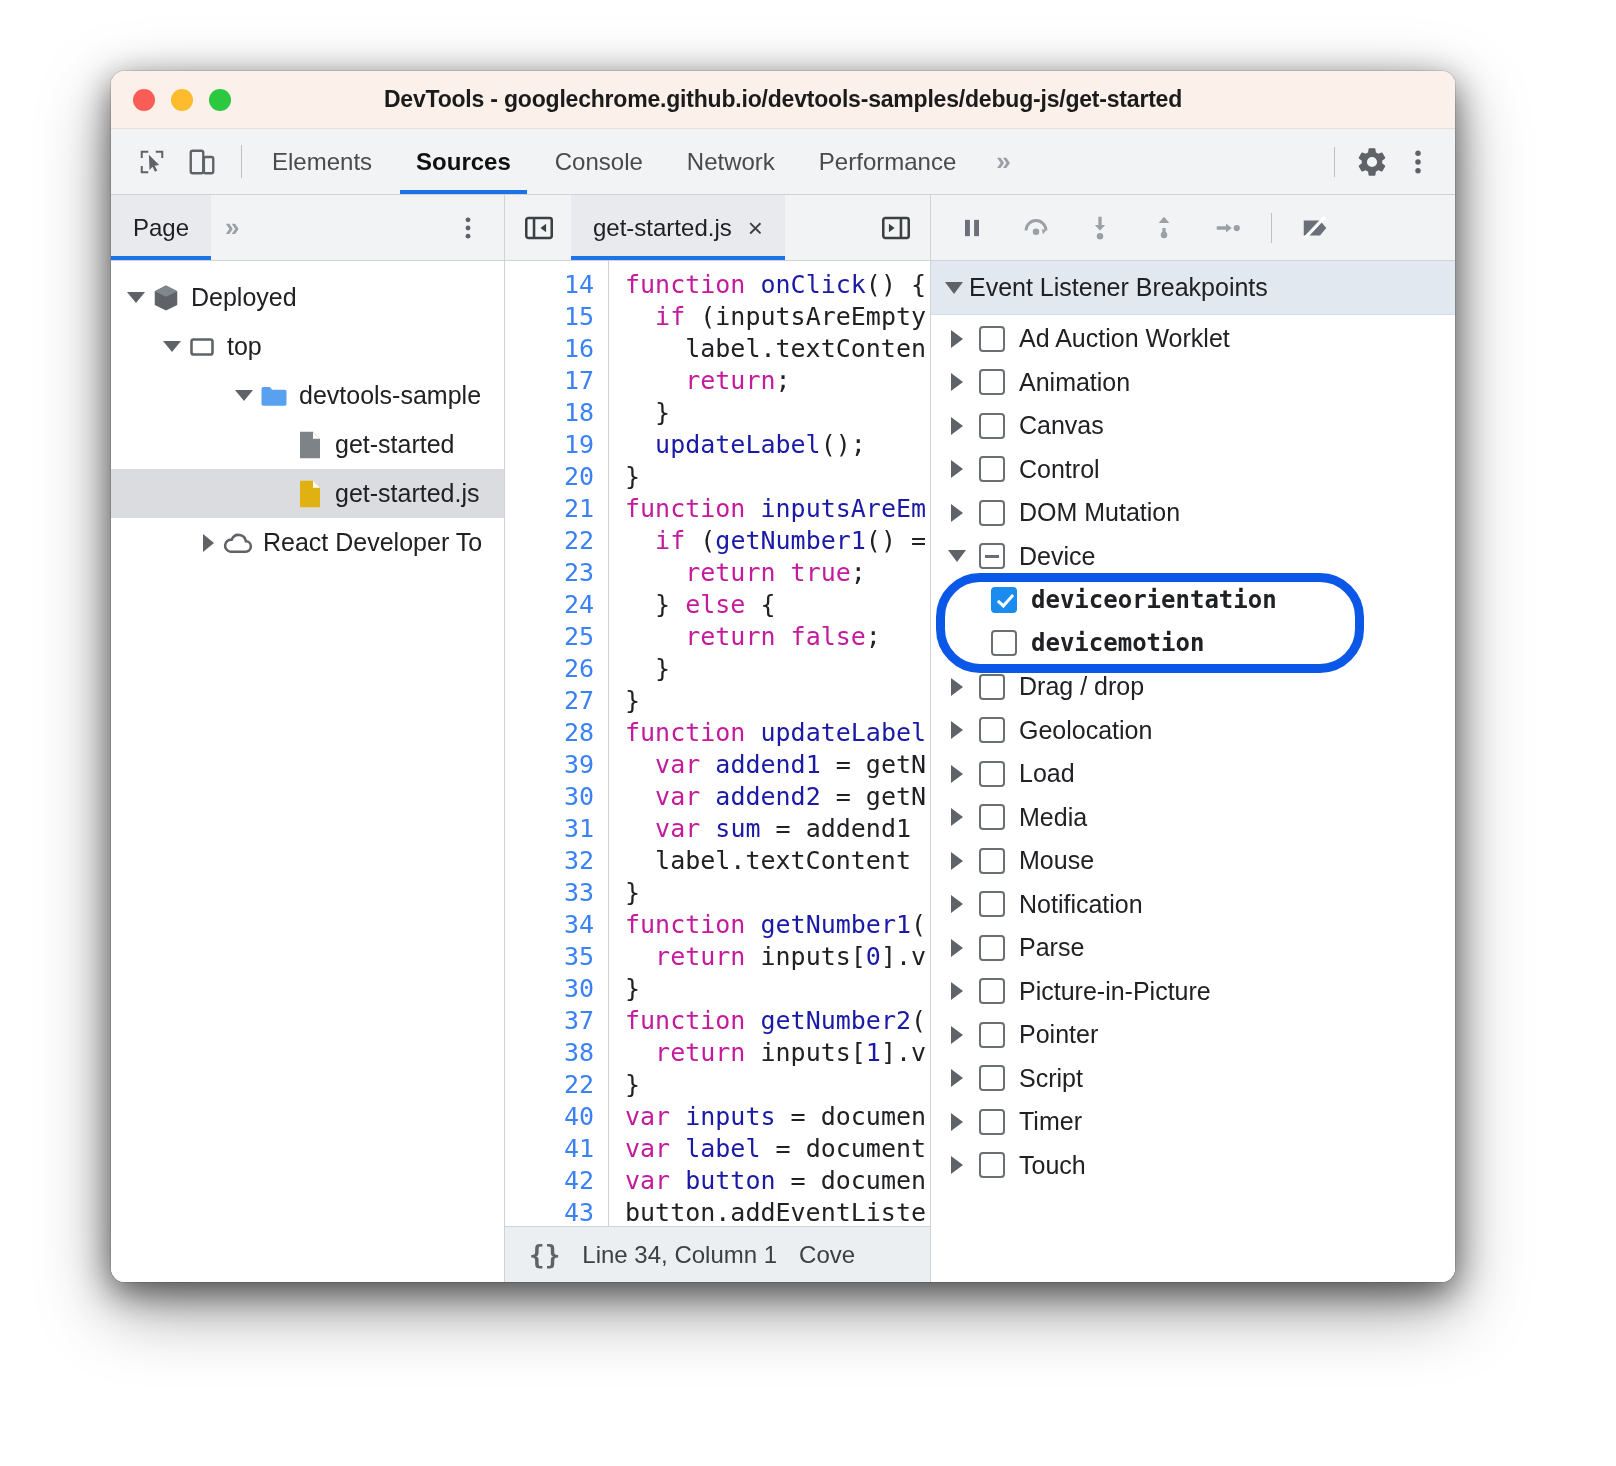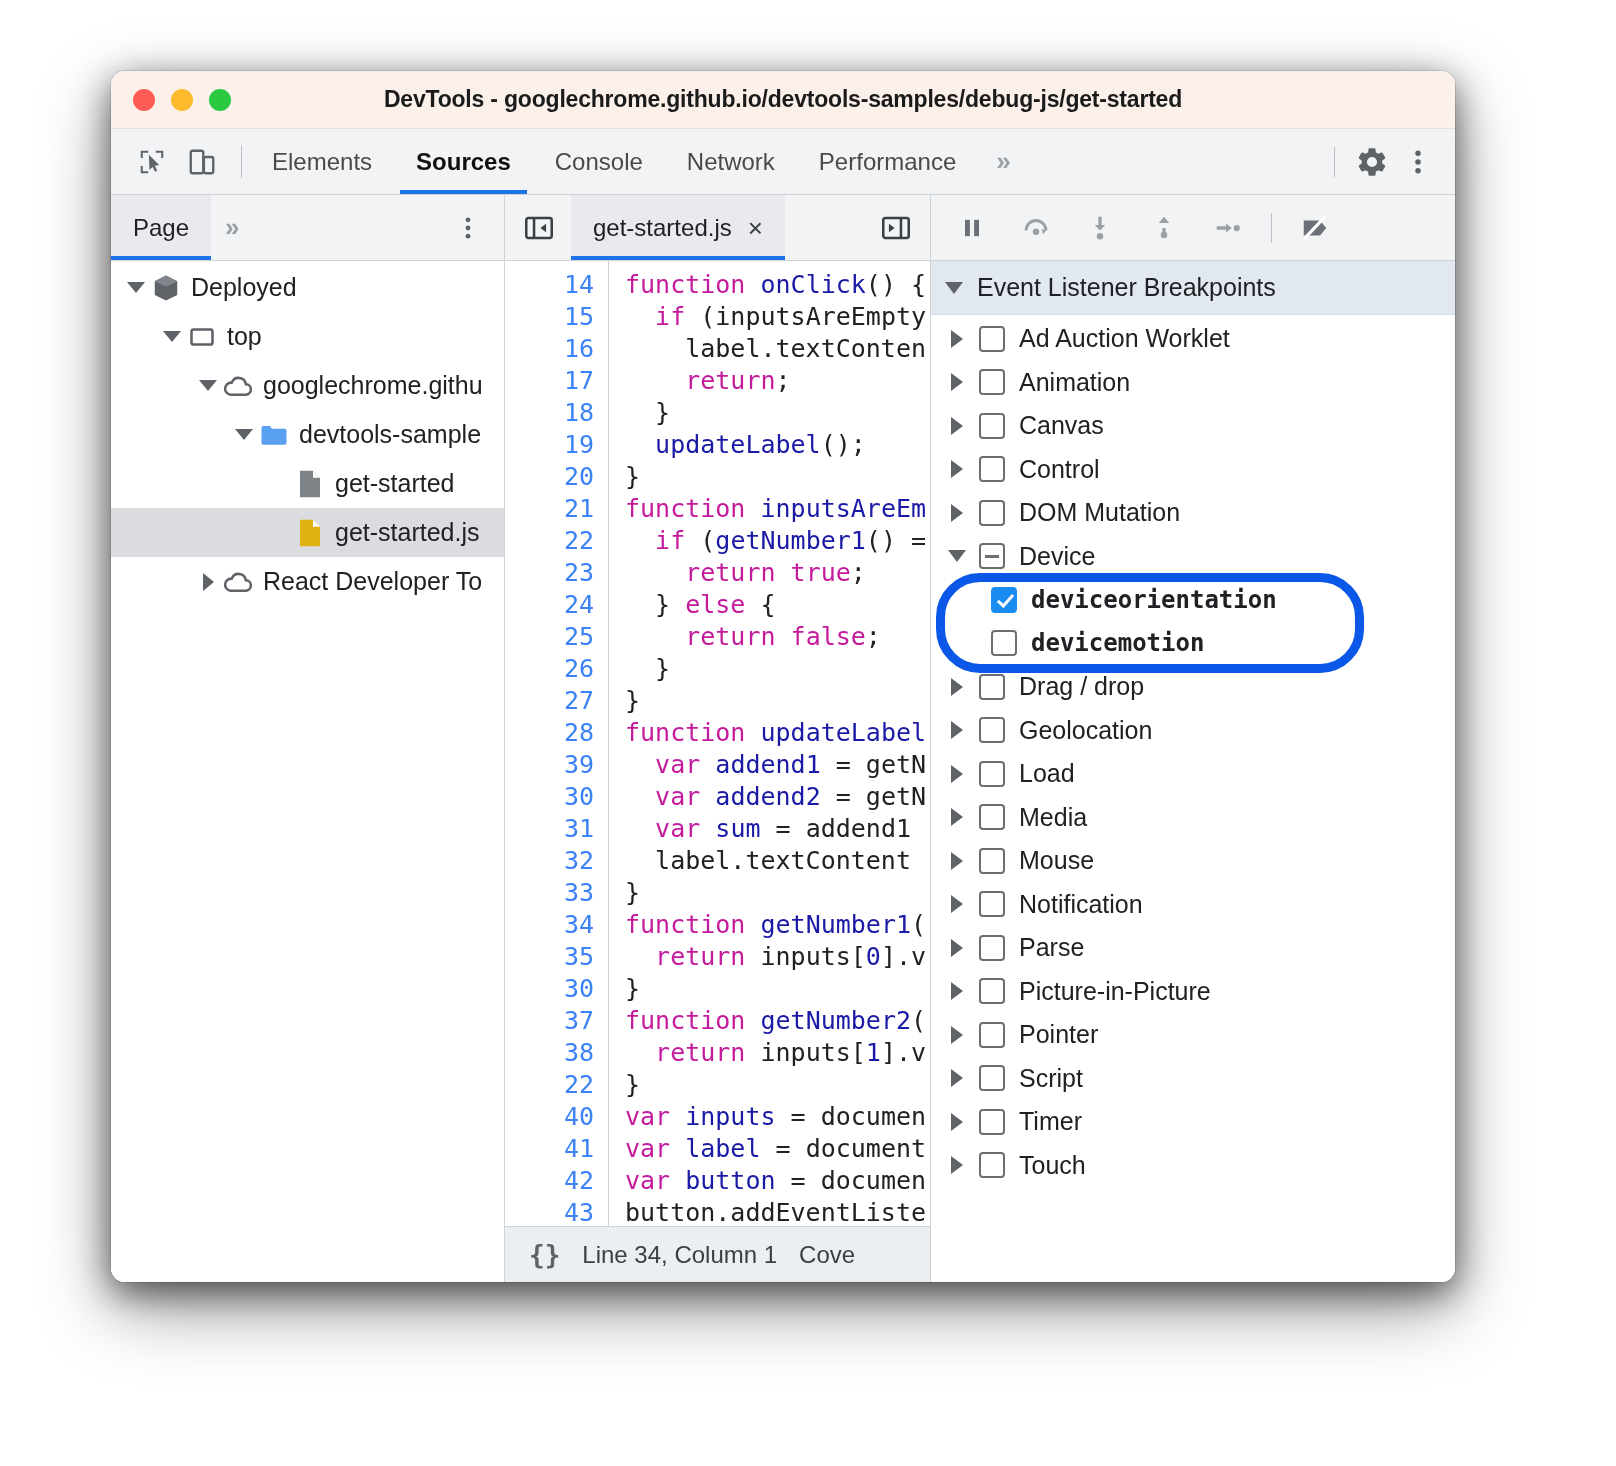--- a/index.html
+++ b/index.html
@@ -186,21 +186,21 @@
     font-weight: bold;
   }
   .nav-kebab {
     margin-left: auto;
     display: flex; align-items: center;
     padding: 0 22px;
   }
   .nav-tree {
     flex: 1 1 auto;
     overflow: hidden;
-    padding-top: 2px;
+    padding-top: 12px;
   }
   .tree-row {
     display: flex;
     align-items: center;
     height: 49px;
     font-size: 25px;
     color: #202124;
     white-space: nowrap;
   }
   .tree-row.selected { background: #dadce0; }
@@ -361,21 +361,21 @@
     margin: 0 8px;
   }
 
   .elb-header {
     flex: 0 0 54px;
     height: 54px;
     background: #e1e8f0;
     border-bottom: 1px solid #d5dde6;
     display: flex;
     align-items: center;
-    gap: 14px;
+    gap: 6px;
     padding-left: 14px;
     font-size: 25px;
     color: #202124;
   }
   .elb-list {
     flex: 1 1 auto;
     overflow: hidden;
     background: #fff;
     padding-top: 2px;
   }
@@ -538,31 +538,20 @@
             <div class="tree-row" style="padding-left: 48px;">
               <span class="twisty">
                 <span class="tw-tri-down"></span>
               </span>
               <span class="tree-icon">
                 <svg width="28" height="28" viewBox="0 0 24 24">
                   <rect x="3" y="5.5" width="18" height="13" rx="1.8" fill="none" stroke="#5f6368" stroke-width="2.2"></rect>
                 </svg>
               </span>
               <span class="tree-label">top</span>
-            </div>
-            <div class="tree-row" style="padding-left: 84px;">
-              <span class="twisty">
-                <span class="tw-tri-down"></span>
-              </span>
-              <span class="tree-icon">
-                <svg width="32" height="28" viewBox="0 0 24 20">
-                  <path d="M6.4 16.5h11.2a3.9 3.9 0 00.3-7.8 5.5 5.5 0 00-10.6-1.2A3.9 3.9 0 006.4 16.5z" fill="none" stroke="#5f6368" stroke-width="1.9"></path>
-                </svg>
-              </span>
-              <span class="tree-label">googlechrome.githu</span>
             </div>
             <div class="tree-row" style="padding-left: 120px;">
               <span class="twisty">
                 <span class="tw-tri-down"></span>
               </span>
               <span class="tree-icon">
                 <svg width="30" height="26" viewBox="0 0 24 20">
                   <path d="M2 4.2A1.4 1.4 0 013.4 2.8h5.3l1.8 2.2h10.1A1.4 1.4 0 0122 6.4v9.9a1.4 1.4 0 01-1.4 1.4H3.4A1.4 1.4 0 012 16.3V4.2z" fill="#5aa0f0"></path>
                 </svg>
               </span>

